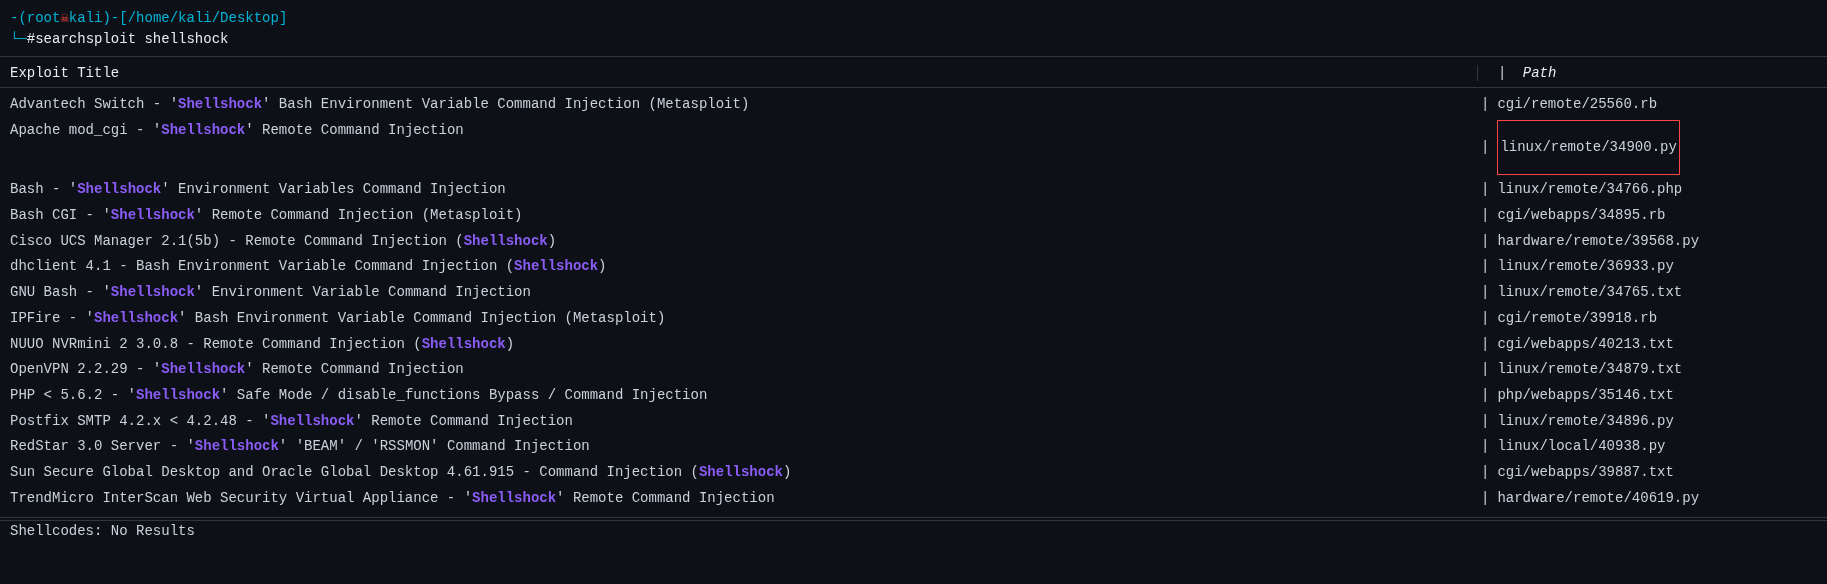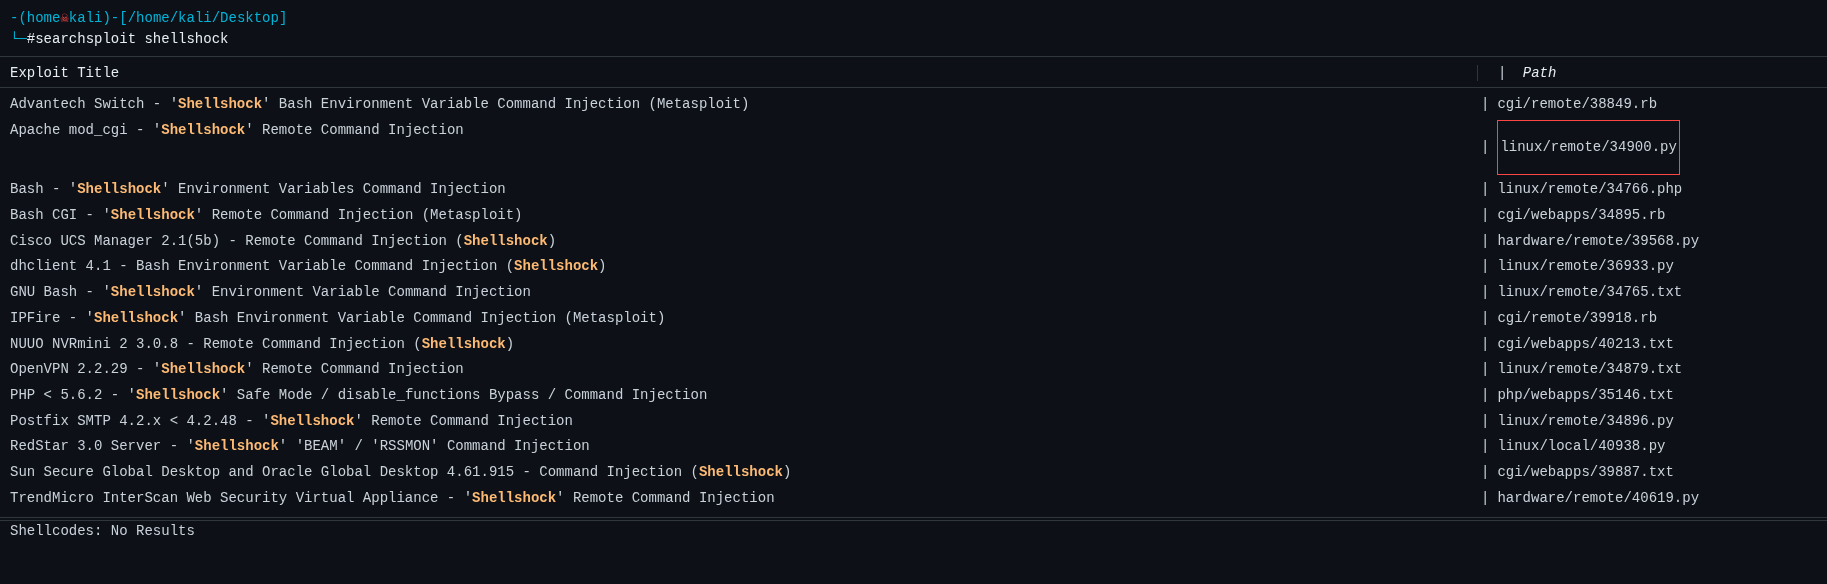--- a/index.html
+++ b/index.html
@@ -105,42 +105,42 @@
       white-space: nowrap;
     }
 
     .highlighted-path {
       color: #c9d1d9;
       border: 1px solid #ff4444;
       padding: 16px 2px;
     }
 
     .shellshock-keyword {
-      color: #fdba74;
+      color: #8b5cf6;
       font-weight: bold;
     }
 
     .footer-section {
       padding: 2px 10px;
       border-top: 1px solid #30363d;
     }
 
     .footer-text {
       color: #c9d1d9;
     }
   </style>
 </head>
 <body>
 
 <div class="terminal">
 
   <div class="prompt-section">
     <div class="prompt-line1">
       <span class="cyan-text">-(</span>
-        <span class="cyan-text">home</span>
+        <span class="cyan-text">root</span>
         <span class="red-text">☠</span>
         <span class="cyan-text">kali</span>
         <span class="cyan-text">)-[</span>
         <span class="cyan-text">/home/kali/Desktop</span>
         <span class="cyan-text">]</span>
     </div>
     <div class="prompt-line2">
       <span class="cyan-text">└─</span>
         <span class="white-text"># </span>
         <span class="white-text">searchsploit shellshock</span>
@@ -158,21 +158,21 @@
   </div>
 
   <div class="results-table">
 
     <div class="result-row">
       <div class="result-title">
         <span>Advantech Switch - '</span><span class="shellshock-keyword">Shellshock</span><span>' Bash Environment Variable Command Injection (Metasploit)</span>
       </div>
       <div class="result-path-cell">
         <span class="pipe">|</span>
-        <span class="result-path">cgi/remote/38849.rb</span>
+        <span class="result-path">cgi/remote/25560.rb</span>
       </div>
     </div>
 
     <div class="result-row">
       <div class="result-title">
         <span>Apache mod_cgi - '</span><span class="shellshock-keyword">Shellshock</span><span>' Remote Command Injection</span>
       </div>
       <div class="result-path-cell">
         <span class="pipe">|</span>
         <span class="highlighted-path">linux/remote/34900.py</span>

